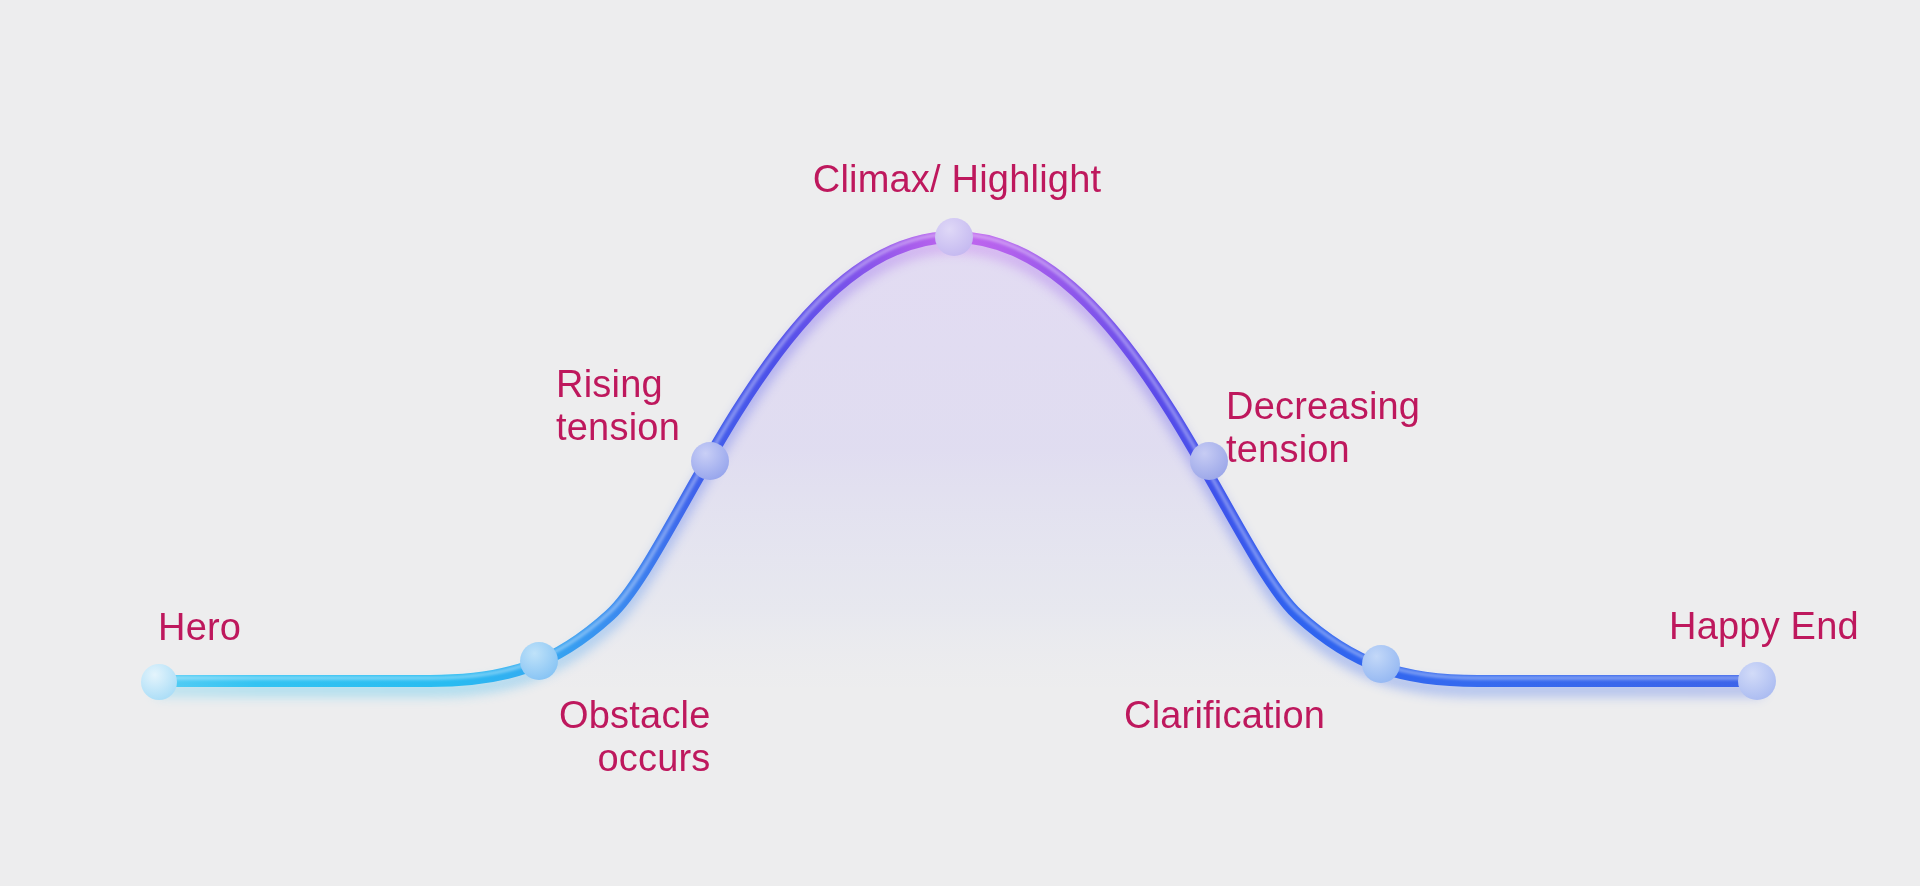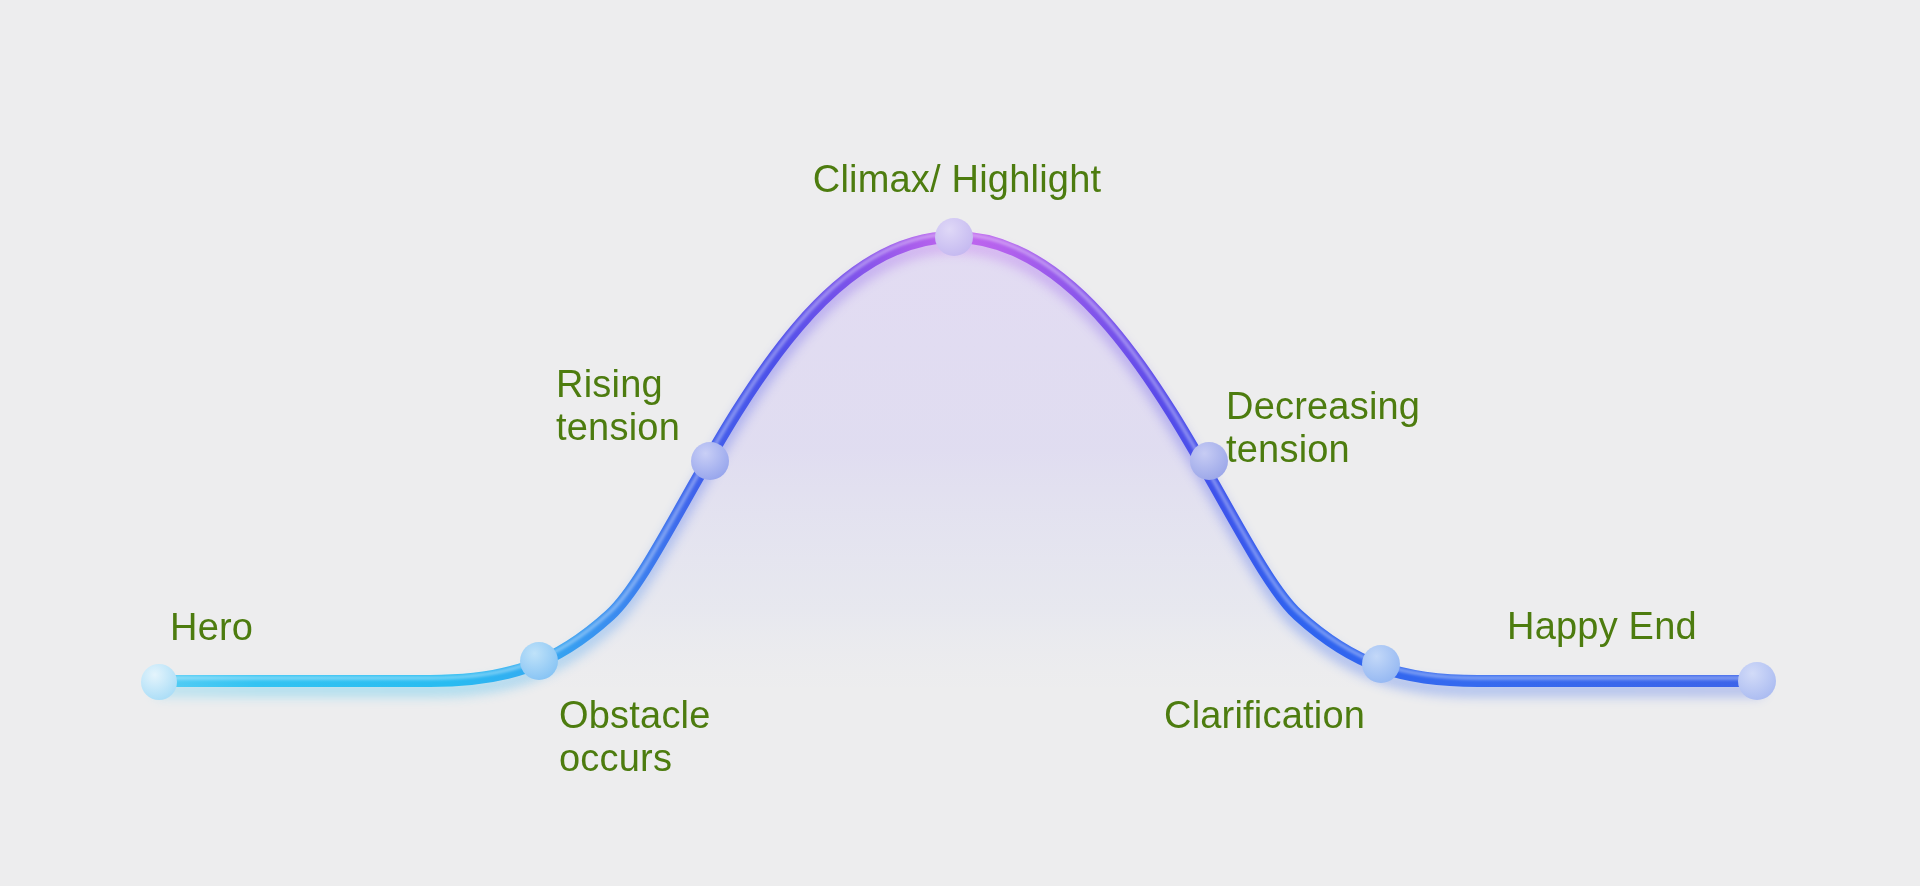--- a/index.html
+++ b/index.html
@@ -17,31 +17,31 @@
   .arc-svg {
     position: absolute;
     left: 0;
     top: 0;
   }
   .label {
     position: absolute;
     font-size: 38px;
     font-weight: 500;
     line-height: 43px;
-    color: #4d7c0f;
+    color: #be185d;
     white-space: pre-line;
     letter-spacing: 0.2px;
   }
-  .label-hero          { left: 158px;  top: 606px; margin-left: 12px; }
-  .label-obstacle      { left: 559px;  top: 694px; }
+  .label-hero          { left: 158px;  top: 606px; }
+  .label-obstacle      { left: 559px;  top: 694px; text-align: right; }
   .label-rising        { left: 618px;  top: 363px; transform: translateX(-50%); text-align: left; }
   .label-climax        { left: 957px;  top: 158px; transform: translateX(-50%); text-align: center; white-space: nowrap; }
   .label-decreasing    { left: 1226px; top: 385px; }
-  .label-clarification { left: 1164px; top: 694px; }
-  .label-happy-end     { left: 1507px; top: 605px; }
+  .label-clarification { left: 1124px; top: 694px; }
+  .label-happy-end     { left: 1669px; top: 605px; }
 </style>
 </head>
 <body>
 
 <div class="stage">
 
   <svg class="arc-svg" width="1920" height="886" viewBox="0 0 1920 886">
     <defs>
       <linearGradient id="lineGrad" gradientUnits="userSpaceOnUse" x1="160" y1="0" x2="1758" y2="0">
         <stop offset="0.000" stop-color="#55CDF4"></stop>

